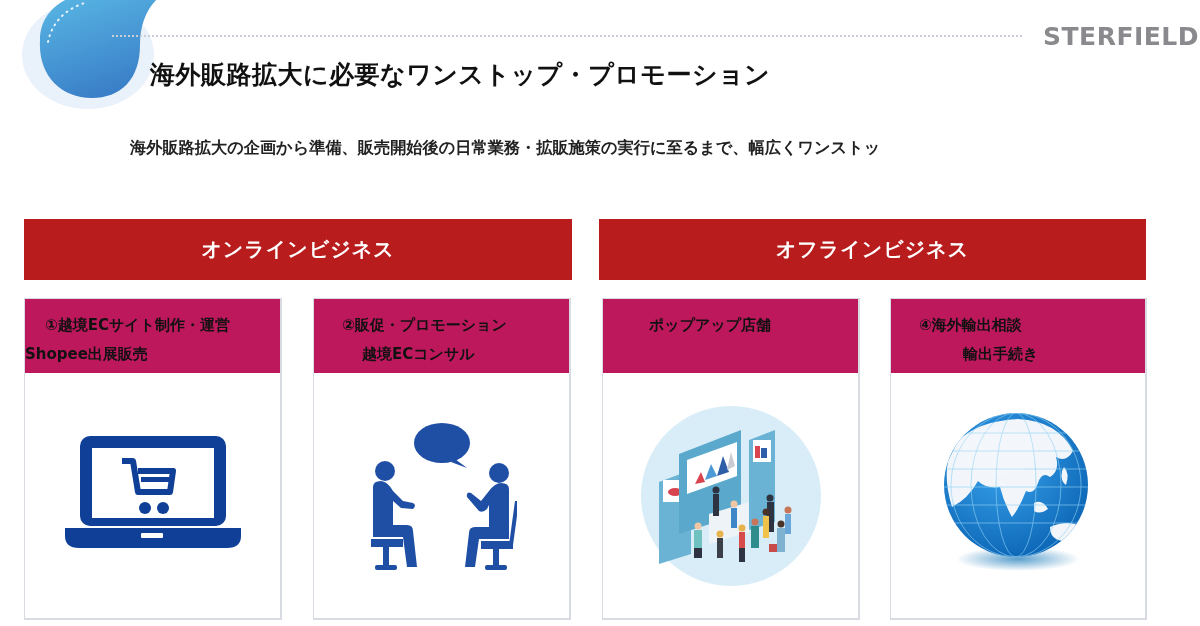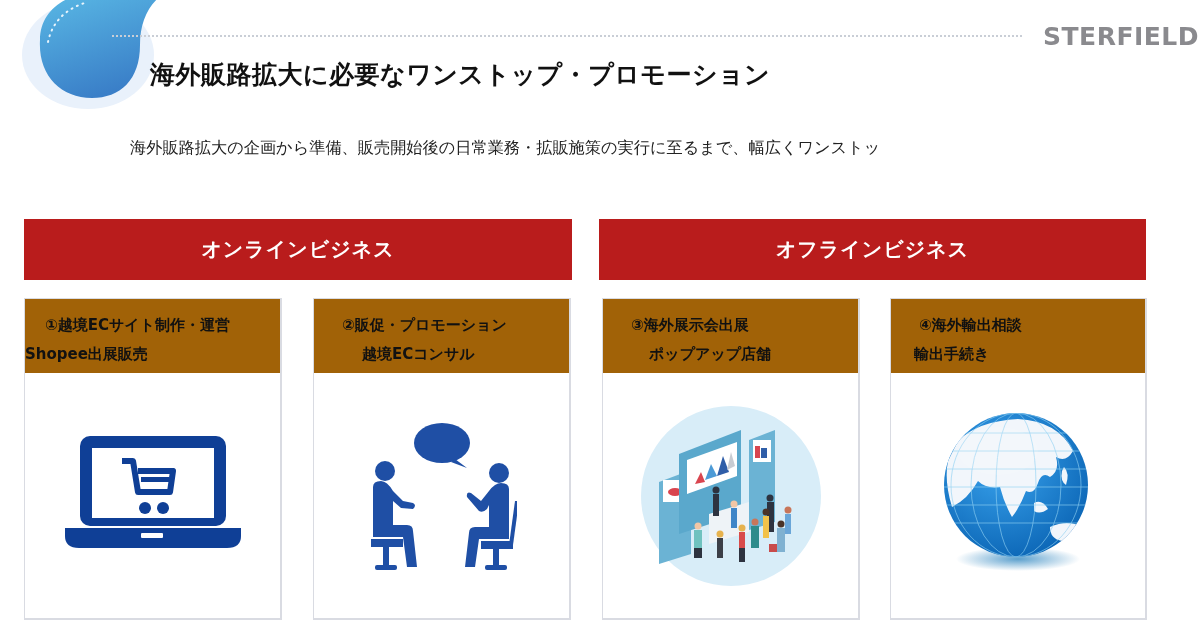--- a/index.html
+++ b/index.html
@@ -14,51 +14,51 @@
     .logo {
       position: absolute; left: 1043px; top: 22px; font-family: "DejaVu Sans", sans-serif;
       font-weight: bold; font-size: 25px; color: #8a8a8e; letter-spacing: 0.5px;
     }
     .page-title {
       position: absolute; left: 150px; top: 58px; font-size: 25px; font-weight: bold;
       color: #111; letter-spacing: 0.5px;
     }
     .intro {
       position: absolute; left: 130px; top: 135px; width: 940px; font-size: 16.2px;
-      line-height: 26px; color: #222;
+      line-height: 26px; color: #222; font-weight: bold;
     }
 
     .section-header {
       position: absolute; top: 219px; height: 61px; background: #b91c1c;
       color: #fff; font-size: 20px; font-weight: bold;
       display: flex; align-items: center; justify-content: center; letter-spacing: 1px;
     }
     .sec-online { left: 24px; width: 548px; }
     .sec-offline { left: 599px; width: 547px; }
 
     .card {
       position: absolute; top: 298px; height: 322px; background: #fff;
       border: 1px solid #d9dbe2; border-right: 2px solid #d9dbe2; border-bottom: 2px solid #d9dbe2;
     }
     .card-head {
-      height: 74px; background: #a16207; font-size: 15px; font-weight: bold; color: #111;
+      height: 74px; background: #be185d; font-size: 15px; font-weight: bold; color: #111;
       padding-top: 12px; line-height: 29px;
     }
     .card-head .l1, .card-head .l2 { display: block; white-space: nowrap; }
     .card-body { position: relative; height: 246px; display: flex; align-items: center; justify-content: center; }
 
     .c1 { left: 24px; width: 258px; }
     .c2 { left: 313px; width: 258px; }
     .c3 { left: 602px; width: 258px; }
     .c4 { left: 890px; width: 257px; }
 
     .c1 .l1 { padding-left: 20px; } .c1 .l2 { }
     .c2 .l1 { padding-left: 28px; } .c2 .l2 { padding-left: 48px; }
     .c3 .l1 { padding-left: 28px; } .c3 .l2 { padding-left: 46px; }
-    .c4 .l1 { padding-left: 28px; } .c4 .l2 { padding-left: 23px; }
+    .c4 .l1 { padding-left: 28px; } .c4 .l2 { padding-left: 72px; }
   </style>
 </head>
 <body>
 
 <svg class="blob" viewBox="0 0 260 120">
   <defs>
     <linearGradient id="bg1" x1="0" y1="0" x2="0.4" y2="1">
       <stop offset="0" stop-color="#5bbbe6"></stop>
       <stop offset="1" stop-color="#3a7fc8"></stop>
     </linearGradient>
@@ -117,21 +117,20 @@
       <path d="M148 80 L152 80 L146 124 L142 124 Z" fill="#1f4fa5"></path>
       <rect x="114" y="120" width="32" height="8" fill="#1f4fa5"></rect>
       <rect x="126" y="128" width="6" height="18" fill="#1f4fa5"></rect>
       <rect x="118" y="144" width="22" height="5" rx="2" fill="#1f4fa5"></rect>
     </svg>
   </div>
 </div>
 
 <div class="card c3">
   <div class="card-head">
-    <span class="l1">③海外展示会出展</span>
     <span class="l2">ポップアップ店舗</span>
   </div>
   <div class="card-body">
     <svg width="184" height="184" viewBox="0 0 184 184">
       <circle cx="92" cy="92" r="90" fill="#d8edf8"></circle>
       <path d="M20 78 L52 66 L52 150 L20 160 Z" fill="#6bb3d4"></path>
       <rect x="24" y="76" width="24" height="22" fill="#ffffff"></rect>
       <ellipse cx="36" cy="88" rx="7" ry="4" fill="#d9454f"></ellipse>
       <path d="M40 50 L102 26 L102 110 L40 130 Z" fill="#5aa8cc"></path>
       <path d="M48 56 L98 38 L98 72 L48 90 Z" fill="#ffffff"></path>

